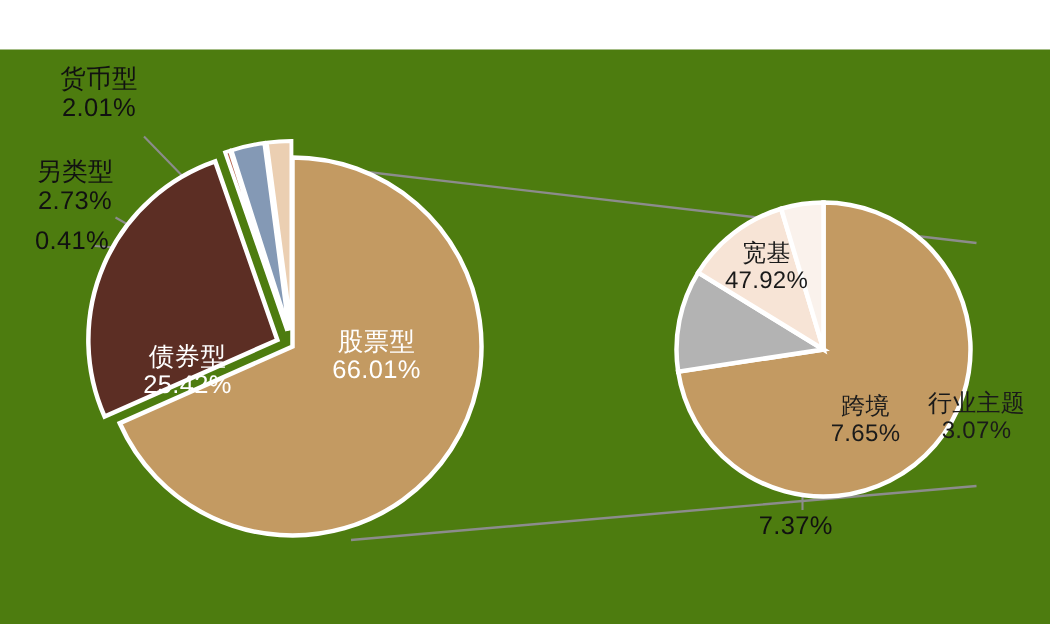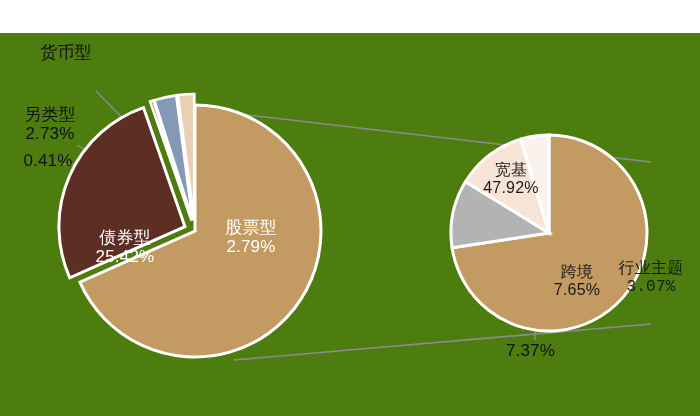--- a/index.html
+++ b/index.html
@@ -51,21 +51,21 @@
   }
   
   #label-money    { left: 18px;  top: 10px;  width: 96px; }
   #label-alt      { left: 2px;   top: 72px;  width: 96px; }
   #label-commod   { left: 0px;   top: 118px; width: 96px; }
   #label-bond     { left: 70px;  top: 195px; width: 110px; }
   #label-equity   { left: 196px; top: 185px; width: 110px; }
   
   #label-broad    { left: 456px; top: 128px; width: 110px; }
   #label-cross    { left: 545px; top: 230px; width: 64px; }
-  #label-sector   { left: 604px; top: 228px; width: 94px; font-family: Liberation Mono, monospace; }
+  #label-sector   { left: 604px; top: 228px; width: 94px; }
   #label-smart    { left: 468px; top: 308px; width: 125px; }
 </style>
 </head>
 <body>
 
 <div id="chart-root">
 
   <svg id="pie-svg" viewBox="0 0 700 416">
     <g id="connectors">
       <path id="connector-top" d="M 222 79 L 651 129" fill="none" stroke="#8C8C8C" stroke-width="1.6"></path>
@@ -96,39 +96,40 @@
       <path id="slice-smartbeta" d="M 549.00 200.00 L 452.12 214.75 A 98 98 0 0 1 465.47 148.74 Z" fill="#B3B3B3" stroke="#FFFFFF" stroke-width="3"></path>
 
       <path id="slice-crossborder" d="M 549.00 200.00 L 465.47 148.74 A 98 98 0 0 1 520.77 106.15 Z" fill="#F7E4D6" stroke="#FFFFFF" stroke-width="3"></path>
 
       <path id="slice-sector" d="M 549.00 200.00 L 520.77 106.15 A 98 98 0 0 1 549.00 102.00 Z" fill="#FAF2EC" stroke="#FFFFFF" stroke-width="3"></path>
     </g>
   </svg>
 
   <div class="lbl lbl-outside" id="label-money">
     <span class="l1">货币型</span>
+    <span class="l2">2.01%</span>
   </div>
 
   <div class="lbl lbl-outside" id="label-alt">
     <span class="l1">另类型</span>
     <span class="l2">2.73%</span>
   </div>
 
   <div class="lbl lbl-outside" id="label-commod">
     <span class="l2">0.41%</span>
   </div>
 
   <div class="lbl lbl-inside" id="label-bond">
     <span class="l1">债券型</span>
     <span class="l2">25.42%</span>
   </div>
 
   <div class="lbl lbl-inside" id="label-equity">
     <span class="l1">股票型</span>
-    <span class="l2">2.79%</span>
+    <span class="l2">66.01%</span>
   </div>
 
   <div class="lbl lbl-inside-dark" id="label-broad">
     <span class="l1">宽基</span>
     <span class="l2">47.92%</span>
   </div>
 
   <div class="lbl lbl-inside-dark" id="label-cross">
     <span class="l1">跨境</span>
     <span class="l2">7.65%</span>

